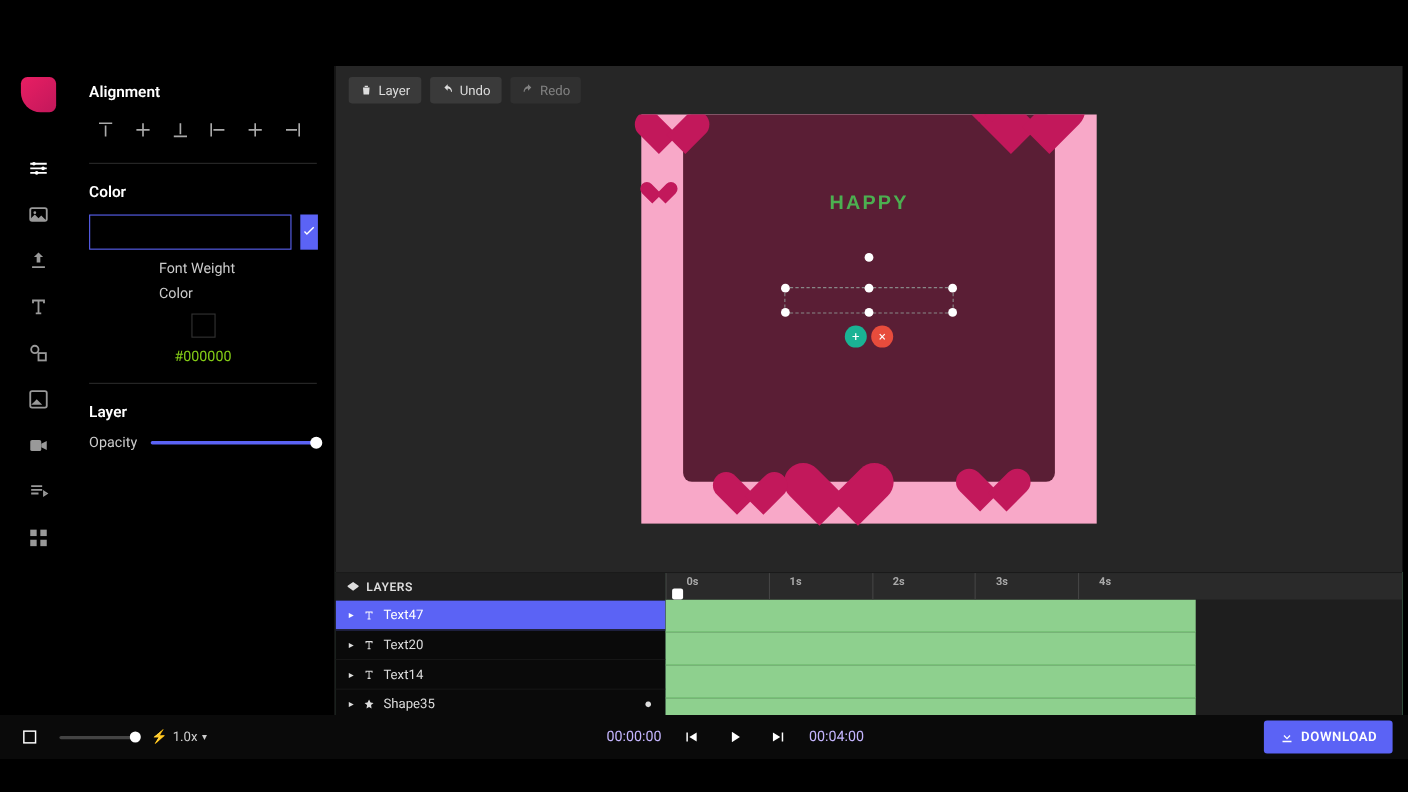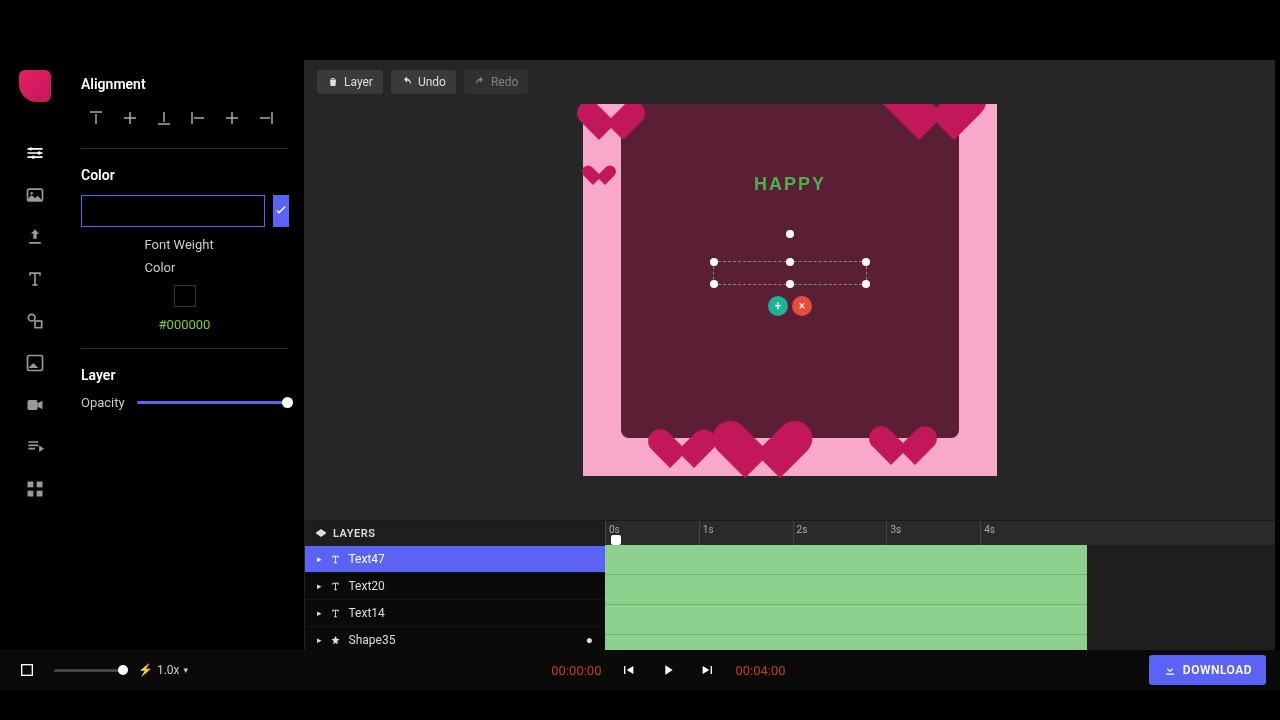--- a/index.html
+++ b/index.html
@@ -80,34 +80,34 @@
 .bottom { height: 150px; background: #86efac; display: flex; border-top: 1px solid #1a1a1a; }
 .layers-list { width: 300px; background: #0a0a0a; }
 .layers-header { background: #1e1e1e; padding: 6px 10px; font-size: 11px; font-weight: 600; letter-spacing: 0.5px; display: flex; align-items: center; gap: 6px; color: #ddd; }
 .layer-row { padding: 6px 12px; font-size: 12px; display: flex; align-items: center; gap: 8px; cursor: pointer; color: #ddd; border-bottom: 1px solid #161616; }
 .layer-row.selected { background: #5b63f5; color: #fff; }
 .layer-row .arrow { font-size: 9px; color: inherit; }
 .layer-row svg { width: 11px; height: 11px; fill: currentColor; }
 
 .timeline { flex: 1; background: #1e1e1e; position: relative; overflow: hidden; }
 .time-ruler { height: 24px; background: #2a2a2a; position: relative; display: flex; color: #aaa; font-size: 10px; }
-.time-tick { flex: 1; border-left: 1px solid #444; padding-left: 3px; padding-top: 3px; }
+.time-tick { flex: 1; border-left: 1px solid #444; padding-left: 18px; padding-top: 3px; font-weight: bold; }
 .time-ruler .playhead { position: absolute; top: 14px; left: 6px; width: 10px; height: 10px; background: #fff; border-radius: 2px; }
 .tracks { }
 .track { height: 30px; background: #8ed08e; border-bottom: 1px solid #6bb86b; width: 72%; }
 
 
 .playbar { position: absolute; left: 0; right: 0; bottom: 30px; height: 40px; background: #0a0a0a; display: flex; align-items: center; padding: 0 14px; gap: 14px; }
 .zoom-slider { width: 70px; height: 3px; background: #444; position: relative; border-radius: 2px; }
 .zoom-slider .thumb { position: absolute; right: -4px; top: -4px; width: 10px; height: 10px; background: #fff; border-radius: 50%; }
 .speed { font-size: 12px; color: #ccc; display: flex; align-items: center; gap: 4px; }
 .playbar .spacer { flex: 1; }
 .pb-btn { background: none; border: none; color: #fff; cursor: pointer; width: 26px; height: 26px; display: flex; align-items: center; justify-content: center; }
 .pb-btn svg { width: 16px; height: 16px; fill: #fff; }
-.time-text { font-size: 13px; color: #c2410c; font-variant-numeric: tabular-nums; }
+.time-text { font-size: 13px; color: #c4b5fd; font-variant-numeric: tabular-nums; }
 .download-btn { background: #5b63f5; border: none; color: #fff; padding: 8px 14px; font-size: 12px; font-weight: 600; border-radius: 3px; cursor: pointer; display: flex; align-items: center; gap: 6px; letter-spacing: 0.5px; }
 .download-btn svg { width: 14px; height: 14px; fill: #fff; }
 </style>
 </head>
 <body>
 
 <div class="app">
 
   <div class="iconbar">
     <div class="logo"></div>

